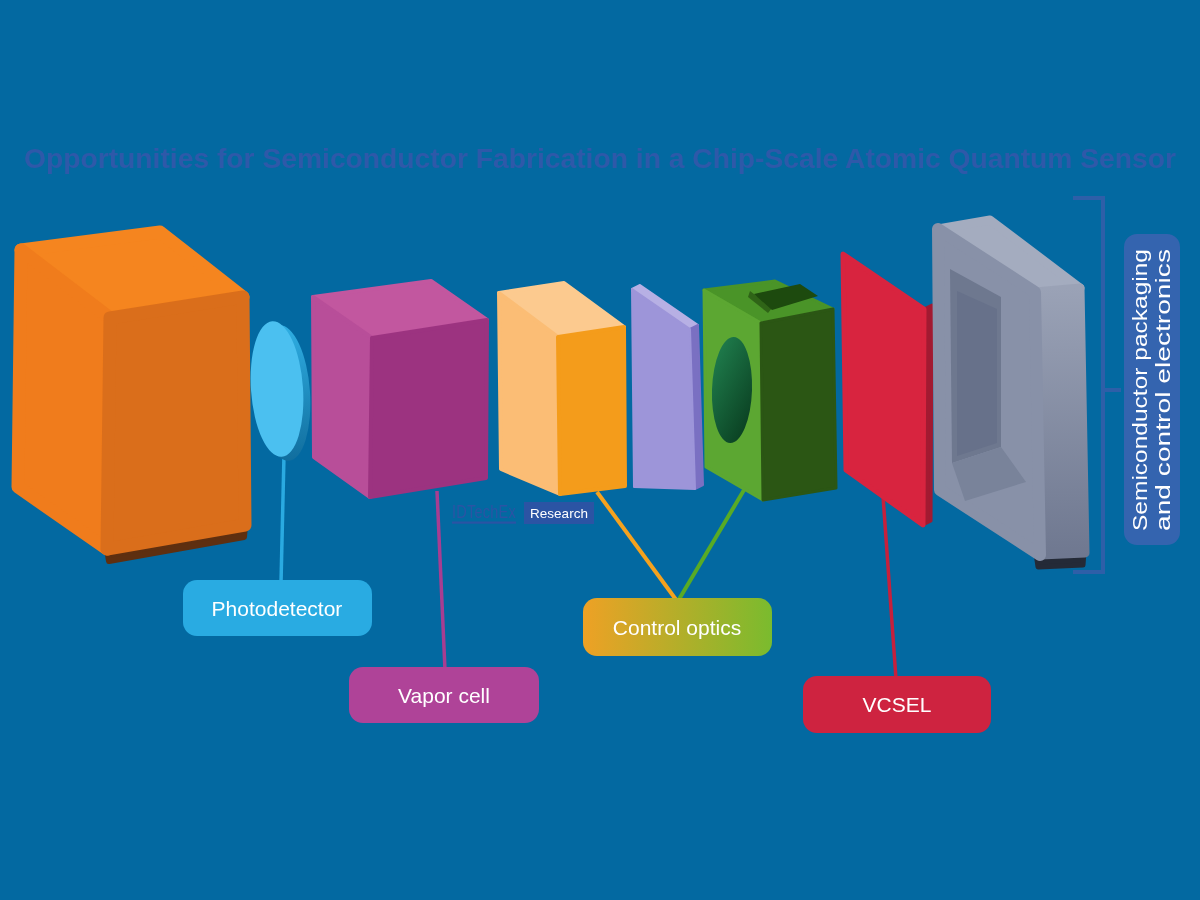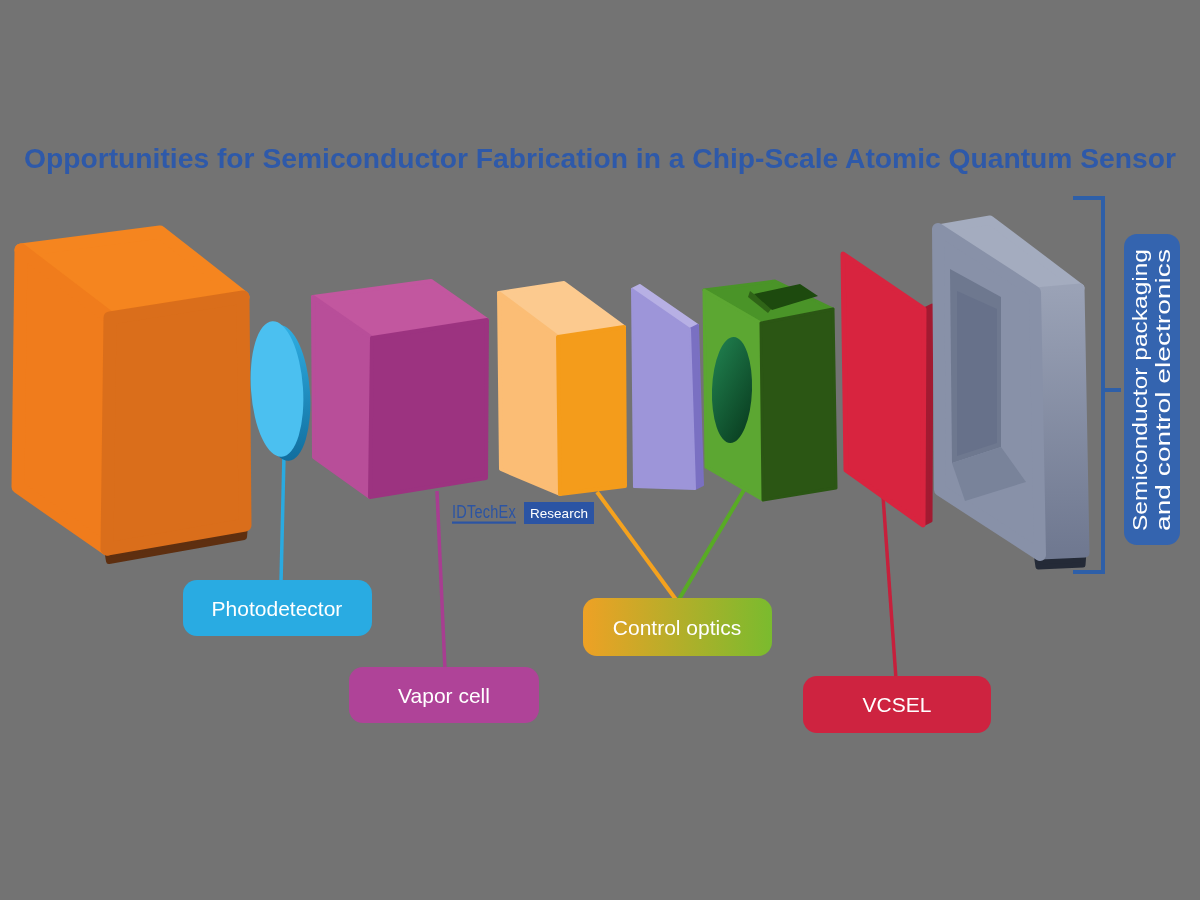--- a/index.html
+++ b/index.html
@@ -1,16 +1,16 @@
 <!DOCTYPE html>
 <html><head>
 <meta charset="utf-8">
 <style>
   html,body{margin:0;padding:0;background:#ffffff;}
-  .stage{width:1200px;height:900px;position:relative;background:#737373;overflow:hidden;}
+  .stage{width:1200px;height:900px;position:relative;background:#0369a1;overflow:hidden;}
   svg{display:block;}
   text{font-family:"Liberation Sans","DejaVu Sans",sans-serif;}
   .title-text{font-weight:bold;font-size:28px;}
   .callout-text{font-size:21px;fill:#ffffff;}
   .pkg-text{font-size:21px;fill:#ffffff;}
   .logo-brand{font-size:18px;letter-spacing:.3px;}
   .logo-division{font-size:13.5px;fill:#ffffff;}
 </style>
 </head>
 <body>

